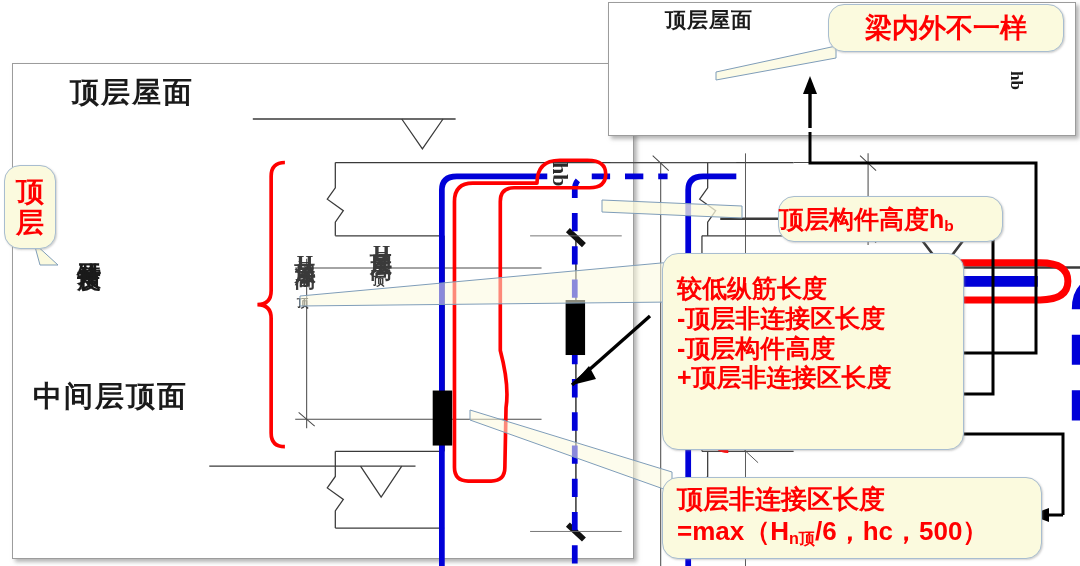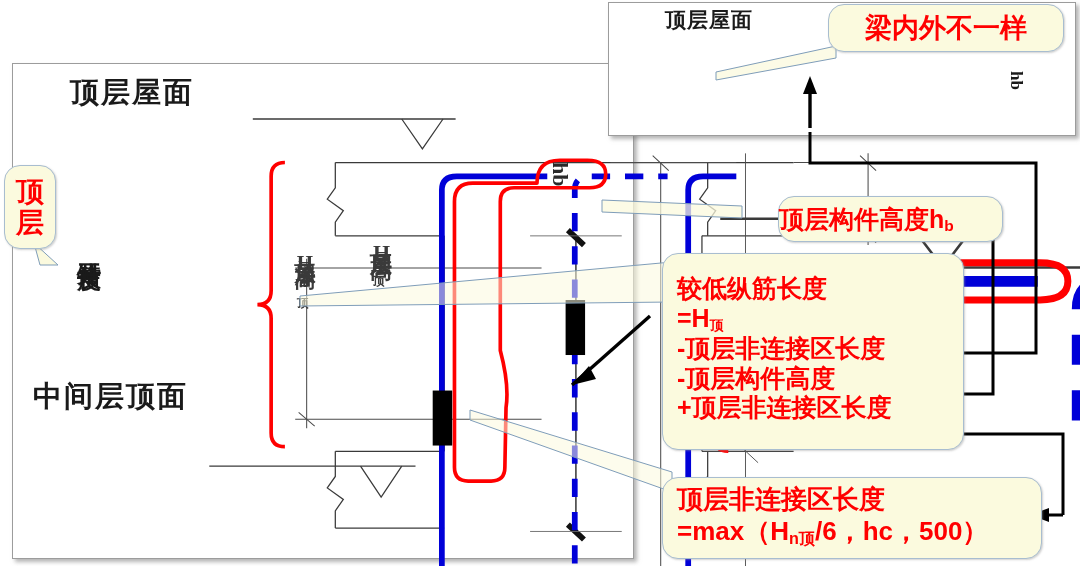--- a/index.html
+++ b/index.html
@@ -301,21 +301,20 @@
   </div>
 
   <div class="bubble" id="beam-height-callout" style="left:738px;top:196px;width:225px;height:46px;font-size:25px;
               display:flex;align-items:center;justify-content:flex-start;margin-left:40px;">
     <span><span>顶层构件高度h</span><sub>b</sub></span>
   </div>
 
   <div class="bubble" id="lower-rebar-length-callout" style="left:662px;top:253px;width:302px;height:197px;font-size:25px;
               padding:20px 0 0 14px;line-height:1.19;">
     <span class="line">较低纵筋长度</span>
-    <span class="line"><span>=H</span><sub class="sub-cn">顶</sub></span>
     <span class="line">-顶层非连接区长度</span>
     <span class="line">-顶层构件高度</span>
     <span class="line">+顶层非连接区长度</span>
   </div>
 
   <div class="bubble" id="nonconnect-zone-callout" style="left:662px;top:477px;width:380px;height:82px;font-size:26px;
               padding:6px 6px 0 14px;line-height:1.22;">
     <span class="line">顶层非连接区长度</span>
     <span class="line"><span>=max（H</span><sub>n顶</sub><span>/6，hc，500）</span></span>
   </div>

